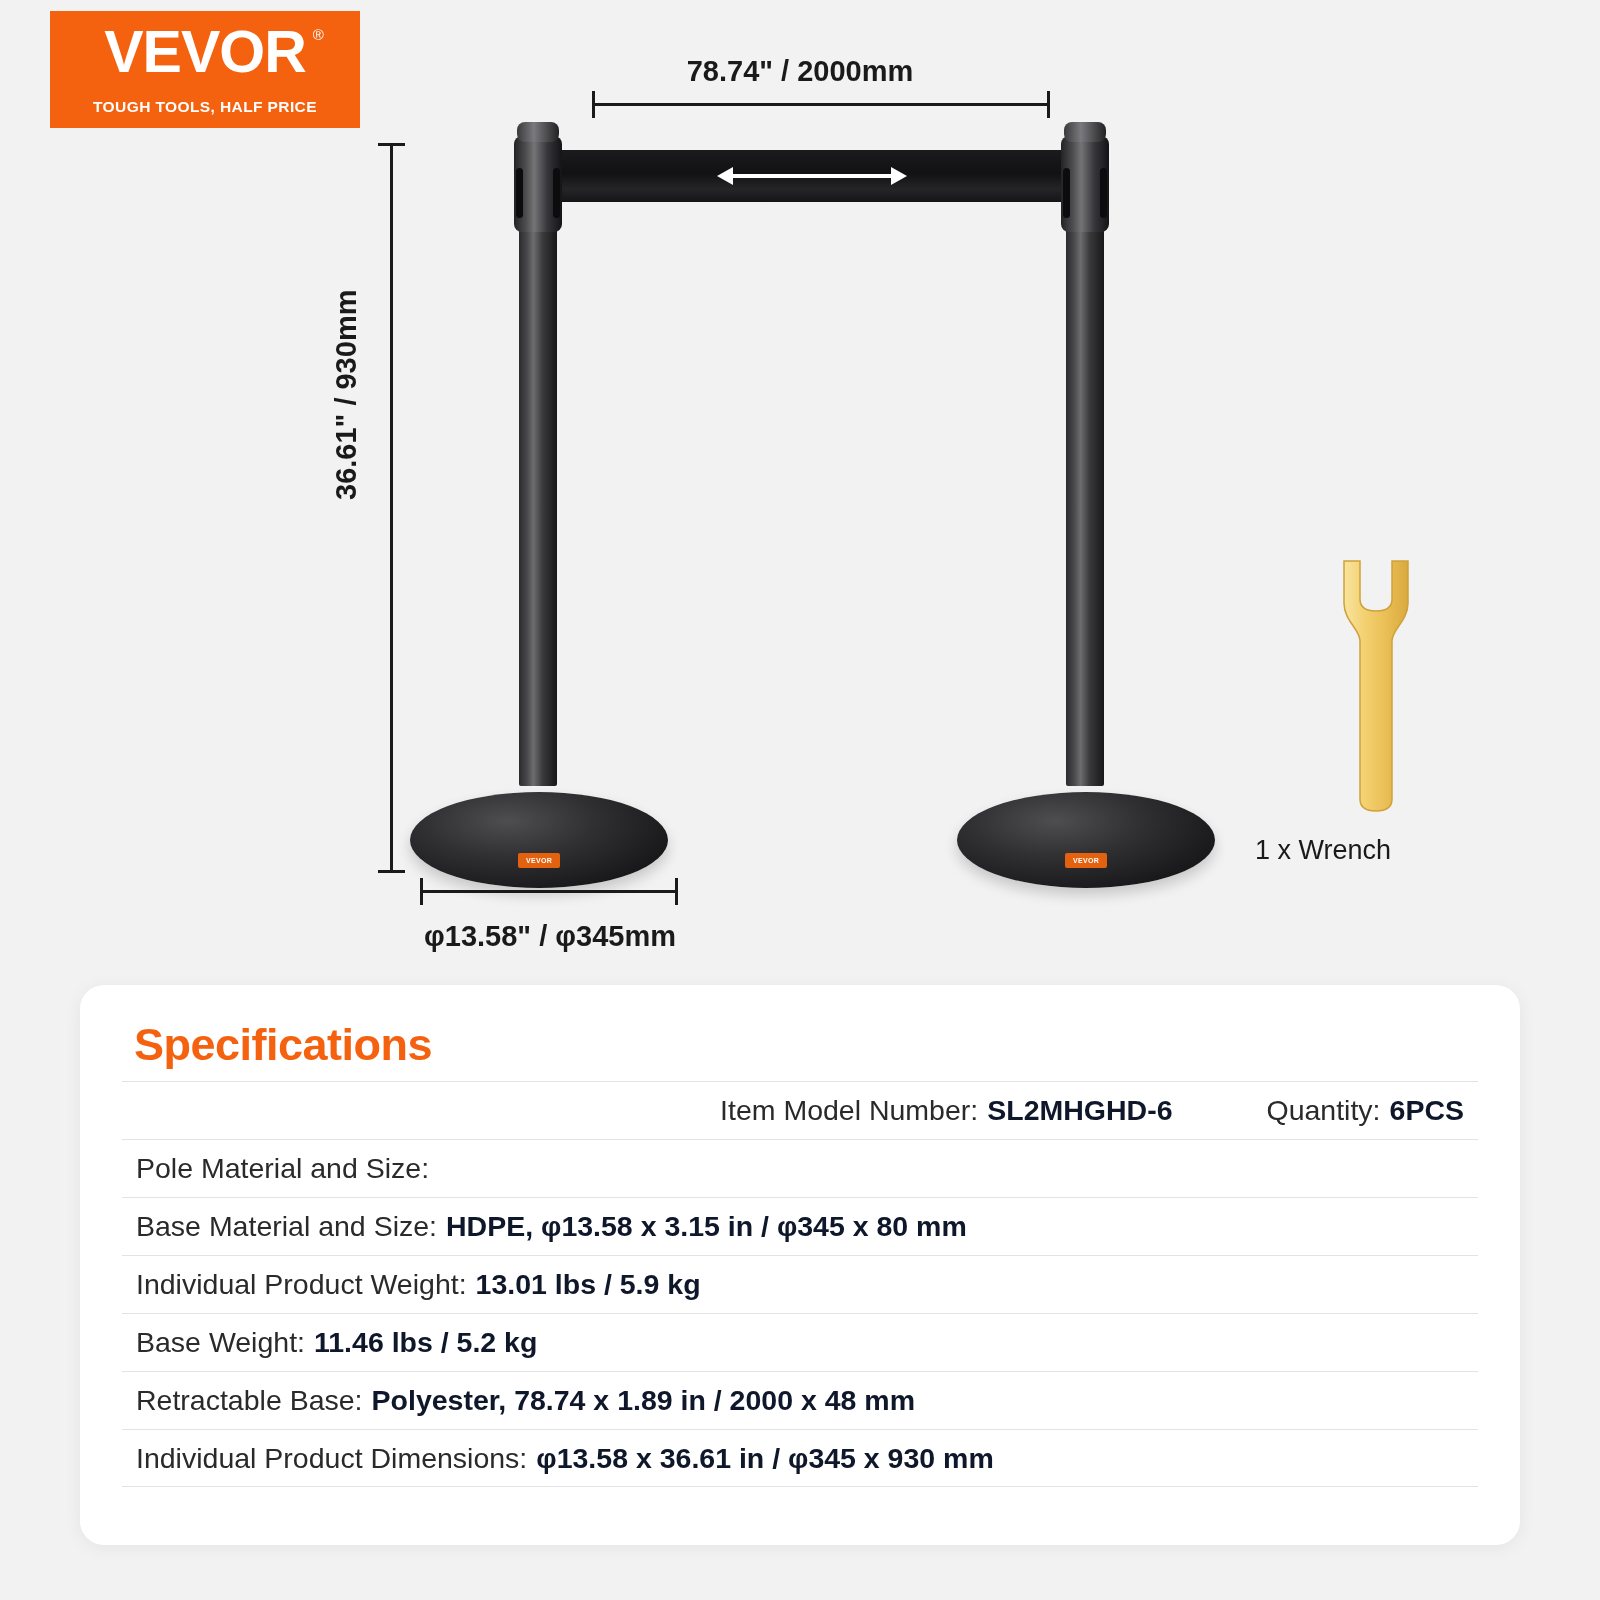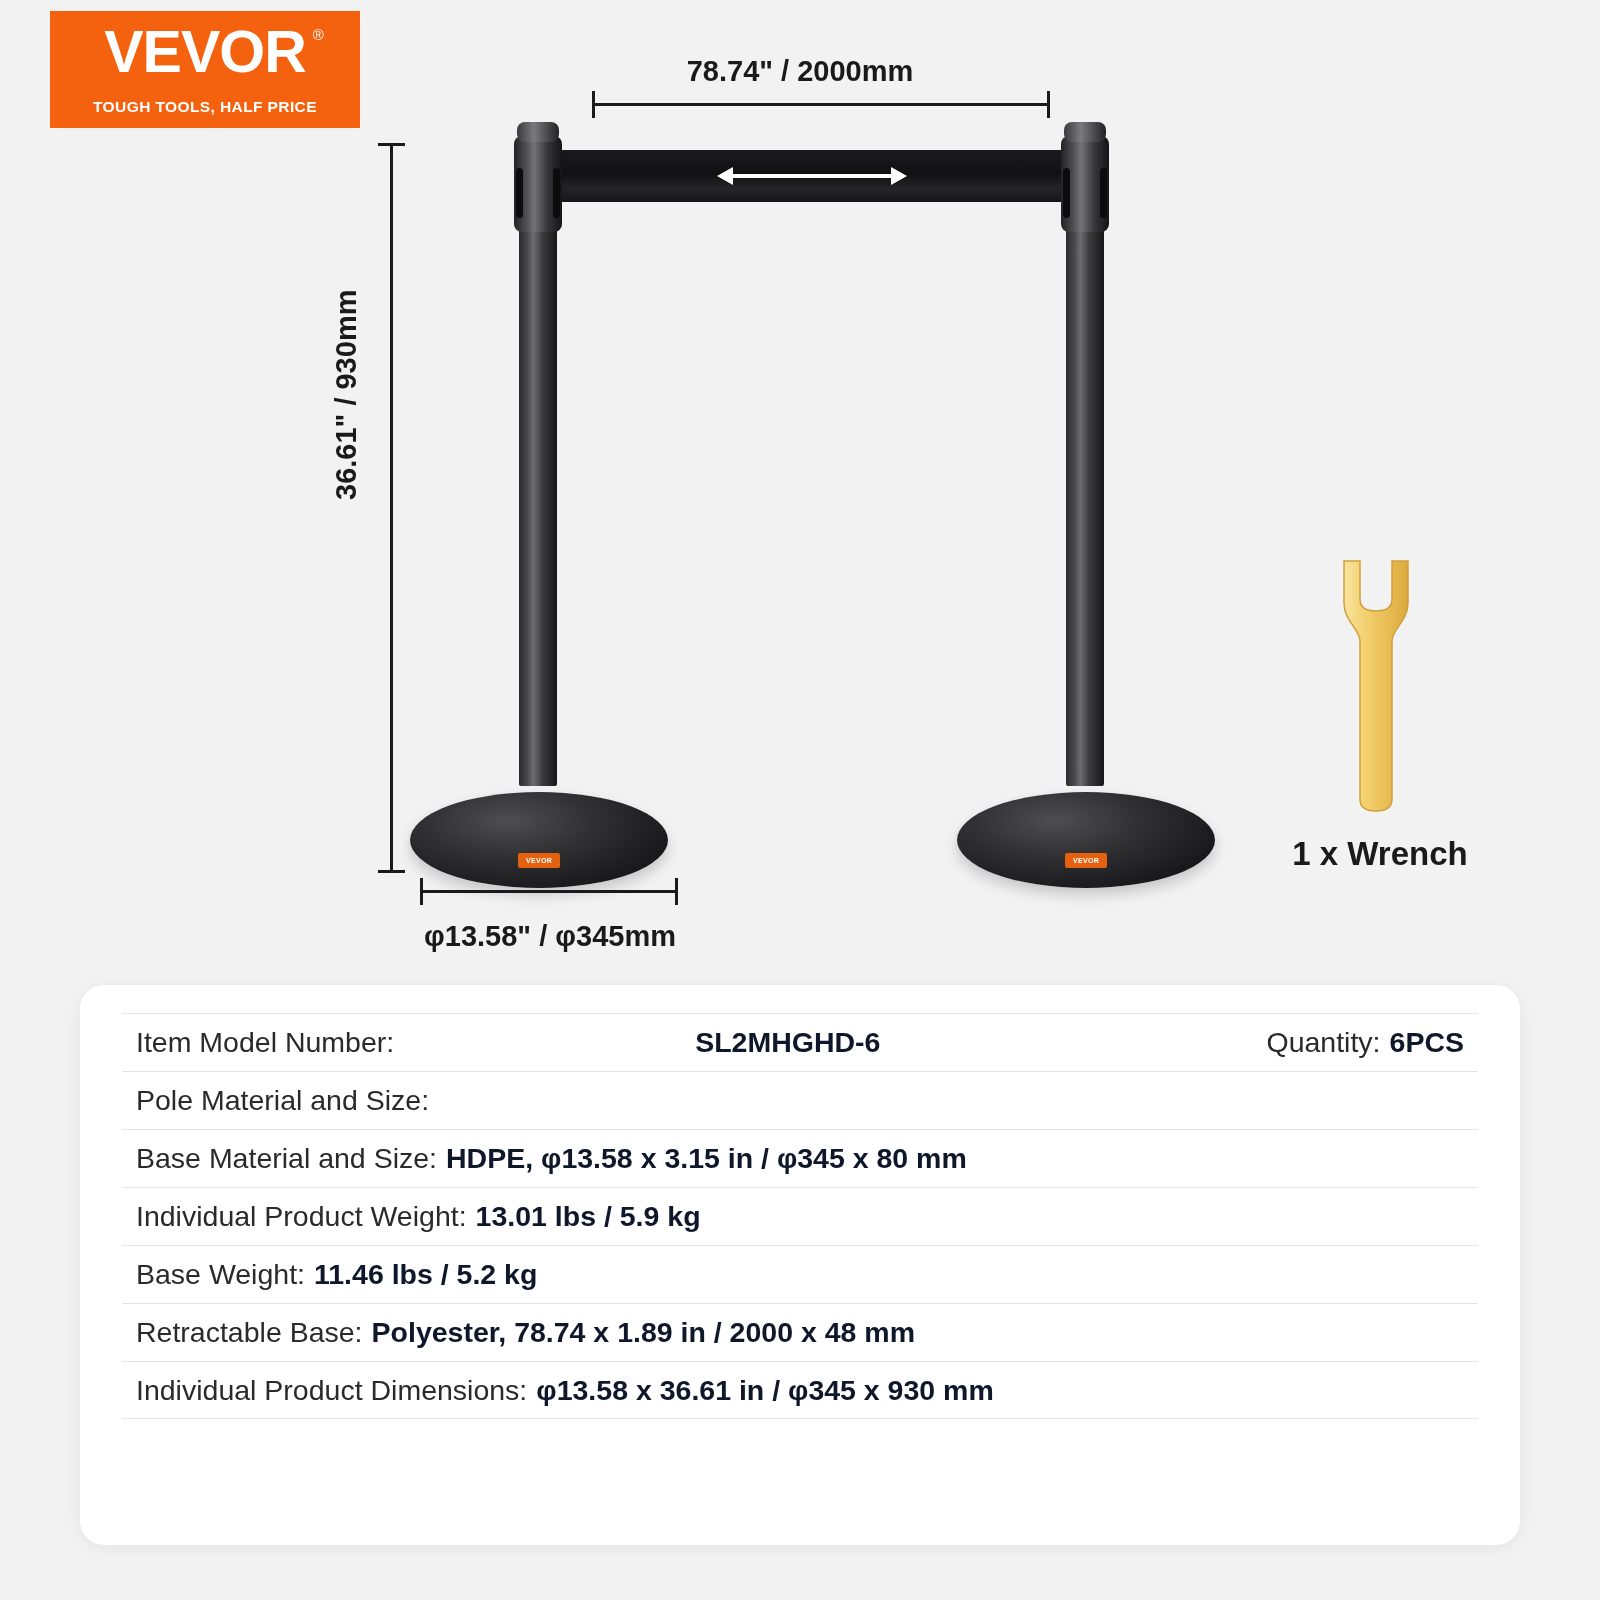--- a/index.html
+++ b/index.html
@@ -262,23 +262,22 @@
     left: 1330px;
     top: 555px;
     width: 100px;
     height: 260px;
   }
   .wrench-label {
     position: absolute;
     left: 1255px;
     top: 835px;
     width: 250px;
-    text-align: center;
-    font-size: 33px;
-    font-weight: bold;
+    font-size: 27px;
+    font-weight: normal;
     color: #1a1a1a;
   }
 
   
   .spec-card {
     position: absolute;
     left: 80px;
     top: 985px;
     width: 1440px;
     height: 560px;
@@ -304,21 +303,21 @@
     box-sizing: border-box;
     font-size: 28.5px;
     color: #2a2a2a;
     white-space: nowrap;
   }
   .spec-row:last-child {
     border-bottom: 1.5px solid #e3e3e5;
   }
   .spec-label { font-weight: normal; }
   .spec-value { font-weight: bold; color: #0f172a; margin-left: 9px; }
-  .spec-row.split { justify-content: space-between; gap: 32px; }
+  .spec-row.split { justify-content: flex-end; }
   .qty-group {
     margin-left: 94px;
     display: flex;
     align-items: center;
   }
 </style>
 </head>
 <body>
 
 <div class="logo">
@@ -380,20 +379,21 @@
           <stop offset="100%" stop-color="#d9a93f"></stop>
         </linearGradient>
       </defs>
       <path d="M14 6 L14 48 C14 66 30 74 30 86 L30 244 C30 252 36 256 46 256 C56 256 62 252 62 244 L62 86 C62 74 78 66 78 48 L78 6 L62 6 L62 44 C62 52 56 56 46 56 C36 56 30 52 30 44 L30 6 Z" fill="url(#wg)" stroke="#cfa13a" stroke-width="1.5"></path>
     </svg>
   </div>
   <div class="wrench-label">1 x Wrench</div>
 </div>
 
 <div class="spec-card">
+  <div class="spec-title">Specifications</div>
 
   <div class="spec-row split">
     <span class="spec-label">Item Model Number:</span>
     <span class="spec-value">SL2MHGHD-6</span>
     <span class="qty-group">
       <span class="spec-label">Quantity:</span>
       <span class="spec-value">6PCS</span>
     </span>
   </div>
 

